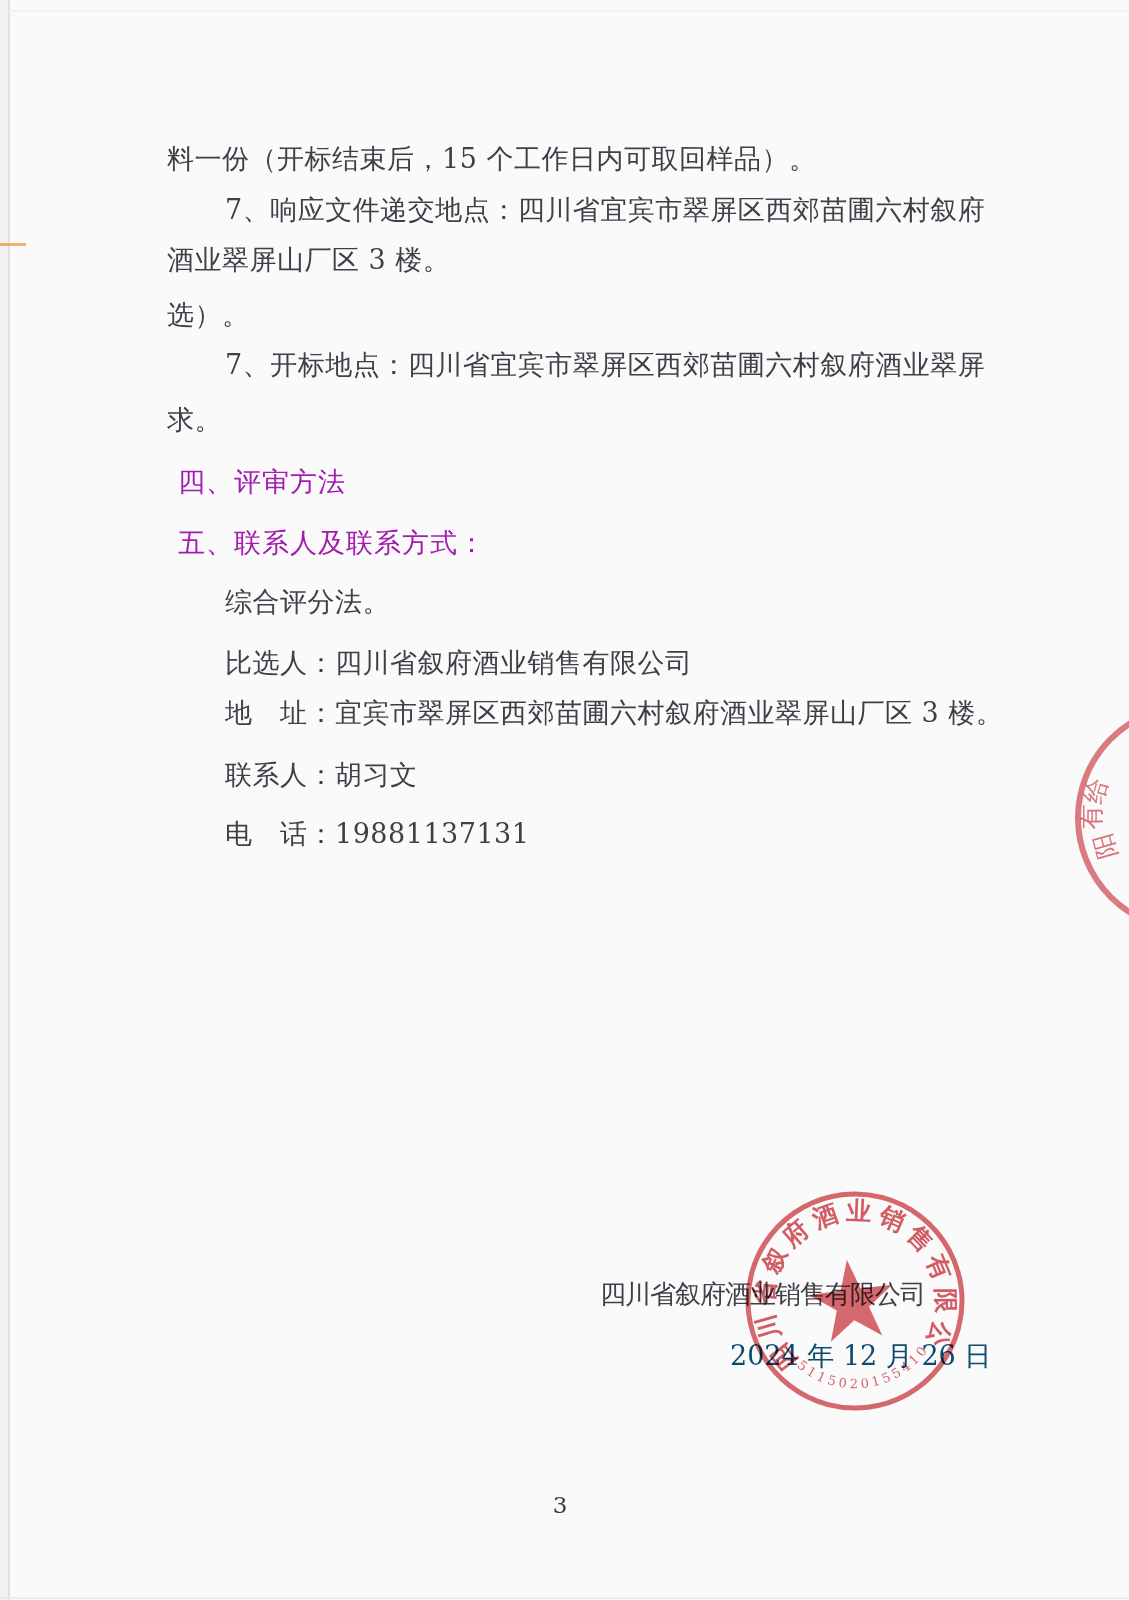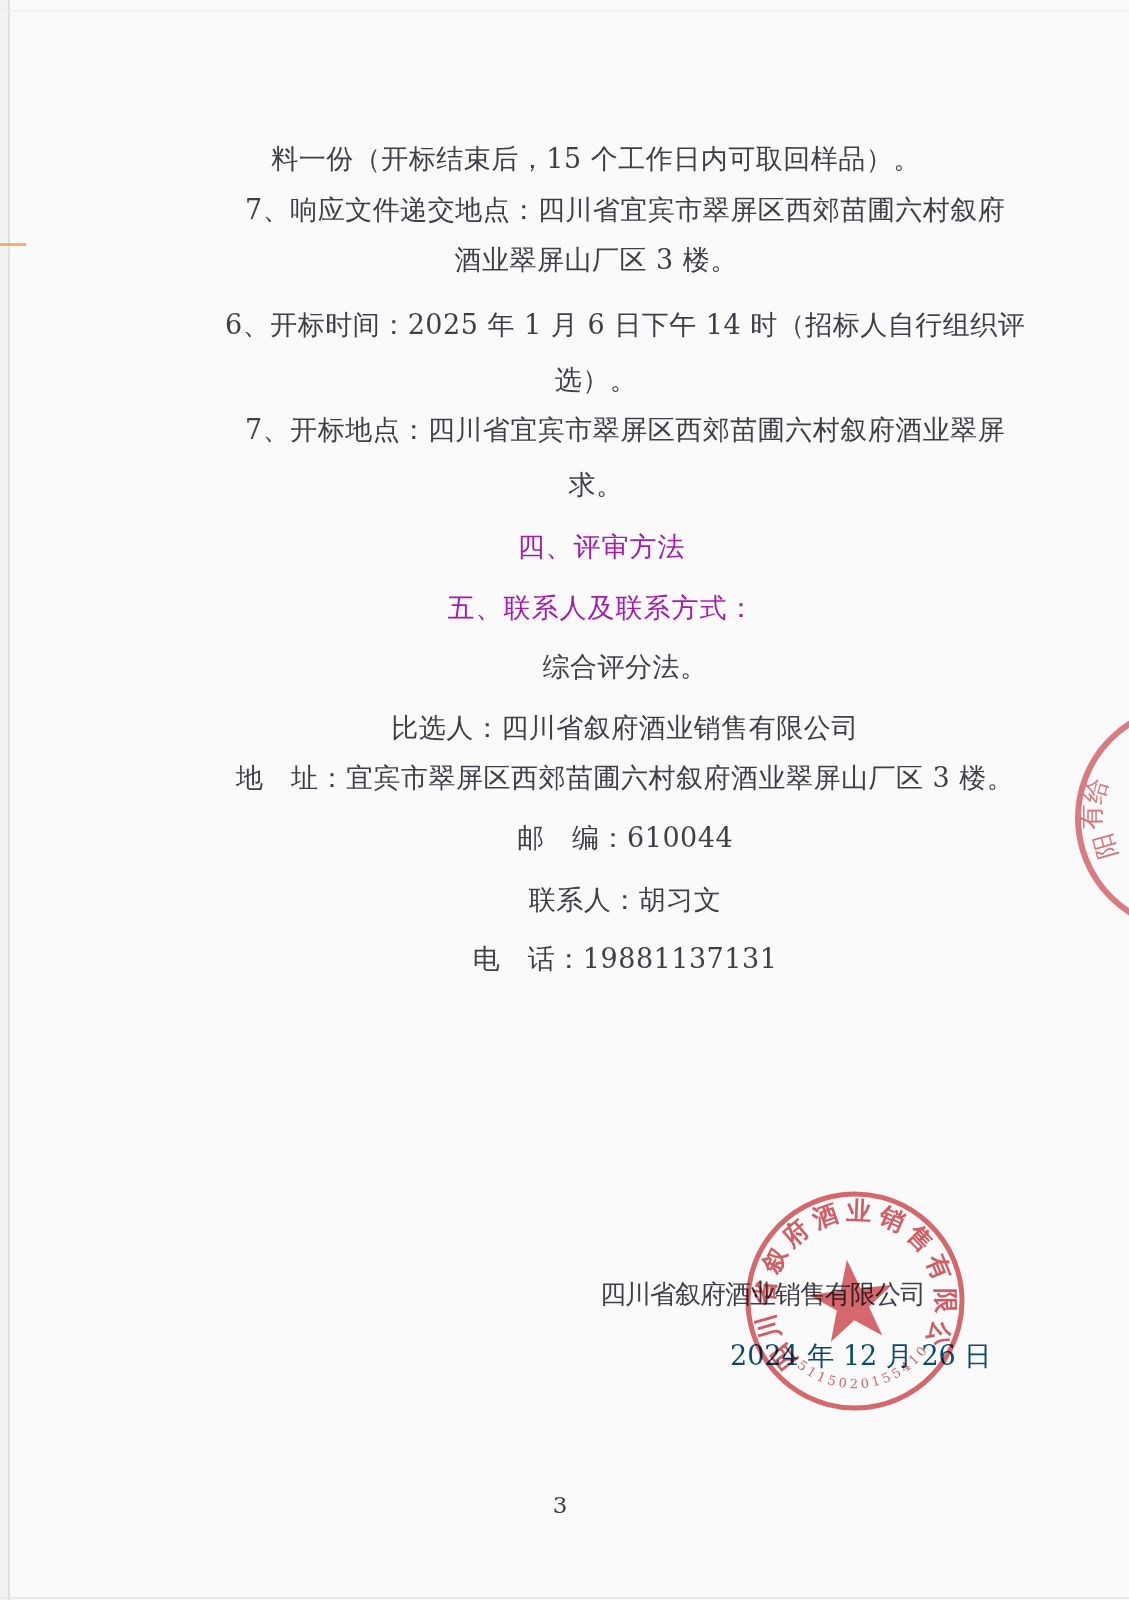--- a/index.html
+++ b/index.html
@@ -15,21 +15,21 @@
   .left-line{position:absolute;left:8px;top:0;width:2px;height:1600px;background:#e0e1e6;}
   .top-line{position:absolute;left:0;top:10px;width:1129px;height:2px;background:#eceef2;opacity:.75;}
   .bottom-line{position:absolute;left:0;top:1597px;width:1129px;height:2px;background:#e7e8ec;opacity:.8;}
   .orange-dash{position:absolute;left:0;top:243px;width:26px;height:3px;background:#eda74c;opacity:.85;}
 
   
   .doc{
     position:absolute;left:167px;top:134px;
     font-size:27px;color:#3f3f48;letter-spacing:.5px;
   }
-  .ln{height:50px;line-height:50px;white-space:nowrap;text-align:center;}
+  .ln{height:50px;line-height:50px;white-space:nowrap;}
   .ind{padding-left:58px;}
   .hd{font-weight:normal;color:#a21caf;padding-left:11px;letter-spacing:1px;}
   .mt1{margin-top:1px;} .mt5{margin-top:5px;} .mt7{margin-top:7px;}
   .mt9{margin-top:9px;} .mt10{margin-top:10px;} .mt11{margin-top:11px;}
   .mt12{margin-top:12px;} .mt15{margin-top:15px;}
 
   .sig-company{
     position:absolute;left:600px;top:1269px;
     font-size:26px;color:#3f3f48;letter-spacing:-1px;white-space:nowrap;line-height:50px;
   }
@@ -62,30 +62,28 @@
   <div class="left-strip"></div>
   <div class="left-line"></div>
   <div class="top-line"></div>
   <div class="bottom-line"></div>
   <div class="orange-dash"></div>
 
   <div class="doc">
     <div class="ln">料一份（开标结束后，15 个工作日内可取回样品）。</div>
     <div class="ln ind mt1">7、响应文件递交地点：四川省宜宾市翠屏区西郊苗圃六村叙府</div>
     <div class="ln">酒业翠屏山厂区 3 楼。</div>
-    <div class="ln ind mt15">6、开标时间：2025 年 1 月 6 日下午 14 时（招标人自行组织评</div>
     <div class="ln mt5">选）。</div>
     <div class="ln ind">7、开标地点：四川省宜宾市翠屏区西郊苗圃六村叙府酒业翠屏</div>
     <div class="ln mt5">求。</div>
     <div class="ln hd mt12">四、评审方法</div>
     <div class="ln hd mt11">五、联系人及联系方式：</div>
     <div class="ln ind mt9">综合评分法。</div>
     <div class="ln ind mt11">比选人：四川省叙府酒业销售有限公司</div>
     <div class="ln ind">地　址：宜宾市翠屏区西郊苗圃六村叙府酒业翠屏山厂区 3 楼。</div>
-    <div class="ln ind mt10">邮　编：610044</div>
     <div class="ln ind mt12">联系人：胡习文</div>
     <div class="ln ind mt9">电　话：19881137131</div>
   </div>
 
   <div class="sig-company">四川省叙府酒业销售有限公司</div>
   <div class="sig-date">2024 年 12 月 26 日</div>
 
   <svg class="seal" width="236" height="236" viewBox="-118 -118 236 236">
     <circle r="107" fill="none" stroke-width="5" stroke-opacity=".82" stroke="#cc3840"></circle>
     <path id="ringPath" d="M -63 53 A 82 82 0 1 1 63 53" fill="none"></path>

